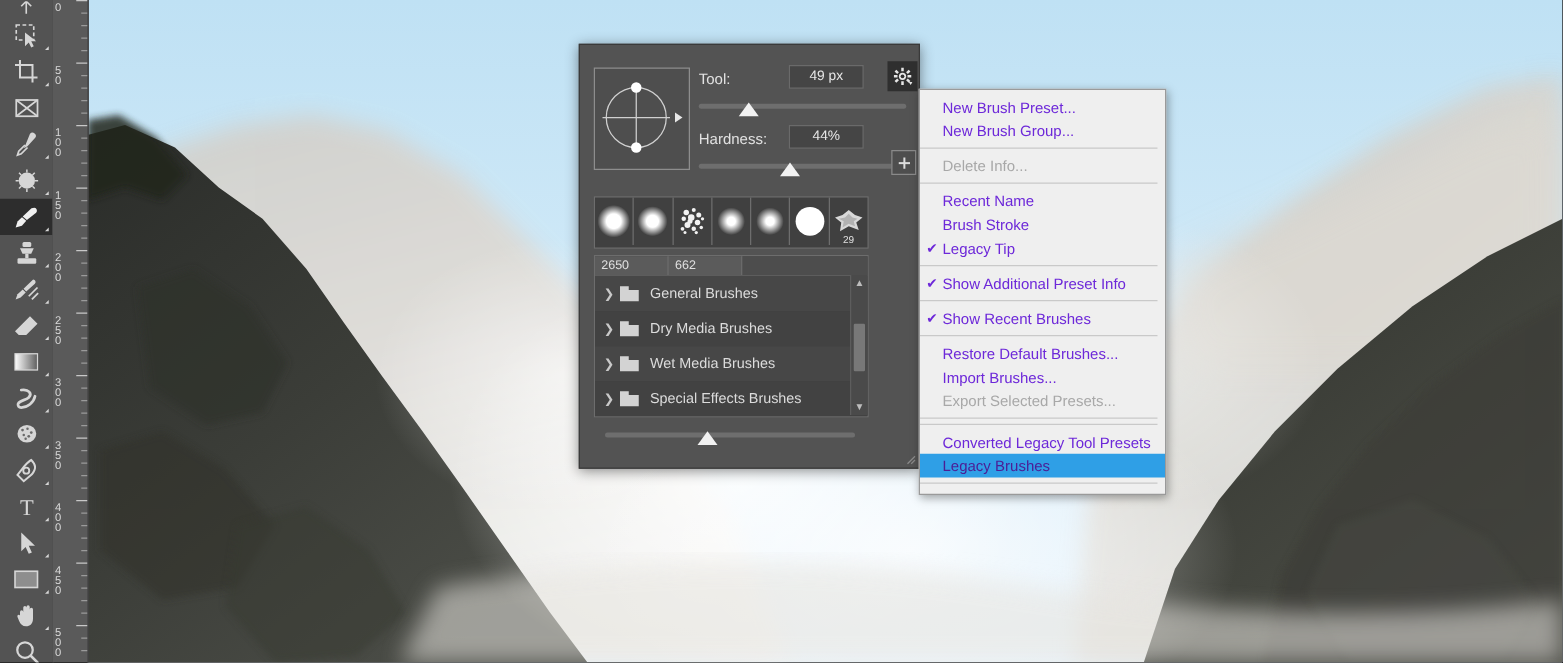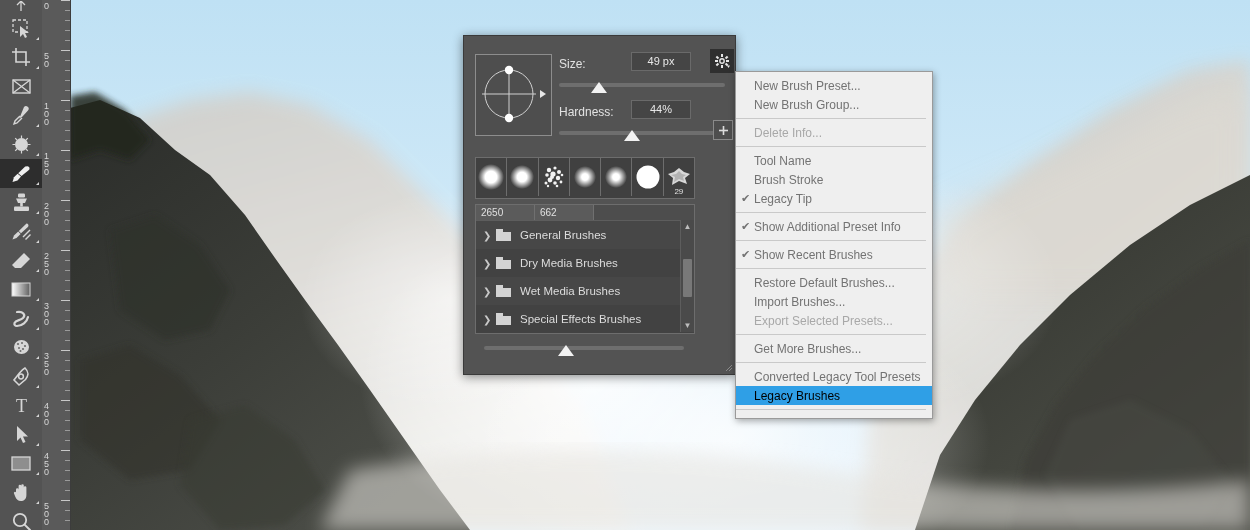--- a/index.html
+++ b/index.html
@@ -81,24 +81,24 @@
                 color:#bdbdbd;font-size:8px;}
   #vthumb{position:absolute;left:2px;width:9px;background:#787878;border-radius:1px;}
 
   #botSlider{position:absolute;left:20px;top:310px;width:200px;}
   #resizeGrip{position:absolute;right:2px;bottom:2px;width:10px;height:10px;}
 
   
   #menu{position:absolute;left:735px;top:71px;width:196px;background:#efefef;
         border:1px solid #9a9a9a;box-shadow:1px 2px 7px rgba(0,0,0,.35);
         padding:4px 0 4px 0;}
-  .mi{height:19px;display:flex;align-items:center;color:#737373;font-size:12px;
+  .mi{height:19px;display:flex;align-items:center;color:#6d28d9;font-size:12px;
       padding-left:18px;position:relative;white-space:nowrap;}
   .mi.disabled{color:#a8a8a8;}
-  .mi.sel{background:#2f9fe6;color:#000000;}
+  .mi.sel{background:#2f9fe6;color:#4c1d95;}
   .mi .tick{position:absolute;left:5px;font-size:11px;}
   .msep{height:1px;background:#c9c9c9;margin:4px 6px 4px 0;}
 </style>
 </head>
 <body>
 
 <div id="canvas">
   <div id="art">
     <svg viewBox="0 0 1180 530" preserveAspectRatio="none">
       <defs>
@@ -460,21 +460,21 @@
       <svg width="73" height="78" viewBox="0 0 73 78">
         <circle cx="33" cy="39" r="24" fill="none" stroke="#d0d0d0" stroke-width="1"></circle>
         <path d="M33 12 L33 66 M6 39 L60 39" stroke="#d0d0d0" stroke-width="1"></path>
         <circle cx="33" cy="15" r="4.2" fill="#ffffff"></circle>
         <circle cx="33" cy="63" r="4.2" fill="#ffffff"></circle>
         <path d="M64 35 L70 39 L64 43 Z" fill="#e8e8e8"></path>
       </svg>
     </div>
 
     <div class="fieldrow" style="top:18px;width:166px;">
-      <span class="flabel">Size:</span>
+      <span class="flabel">Tool:</span>
       <div class="numbox" style="position:absolute;left:72px;top:-2px;">49 px</div>
     </div>
     <div class="fieldrow" style="top:47px;width:166px;">
       <div class="track">
         <div class="thumb" id="sizeThumb" style="left: 31.84px;"></div>
       </div>
     </div>
 
     <div class="fieldrow" style="top:66px;width:166px;">
       <span class="flabel">Hardness:</span>
@@ -663,21 +663,21 @@
     </div>
     <div class="mi">
       <span>New Brush Group...</span>
     </div>
     <div class="msep"></div>
     <div class="mi disabled">
       <span>Delete Info...</span>
     </div>
     <div class="msep"></div>
     <div class="mi">
-      <span>Tool Name</span>
+      <span>Recent Name</span>
     </div>
     <div class="mi">
       <span>Brush Stroke</span>
     </div>
     <div class="mi">
       <span class="tick">✔</span>
       <span>Legacy Tip</span>
     </div>
     <div class="msep"></div>
     <div class="mi">
@@ -693,23 +693,20 @@
     <div class="mi">
       <span>Restore Default Brushes...</span>
     </div>
     <div class="mi">
       <span>Import Brushes...</span>
     </div>
     <div class="mi disabled">
       <span>Export Selected Presets...</span>
     </div>
     <div class="msep"></div>
-    <div class="mi">
-      <span>Get More Brushes...</span>
-    </div>
     <div class="msep"></div>
     <div class="mi">
       <span>Converted Legacy Tool Presets</span>
     </div>
     <div class="mi sel">
       <span>Legacy Brushes</span>
     </div>
     <div class="msep"></div>
   </div>
 

